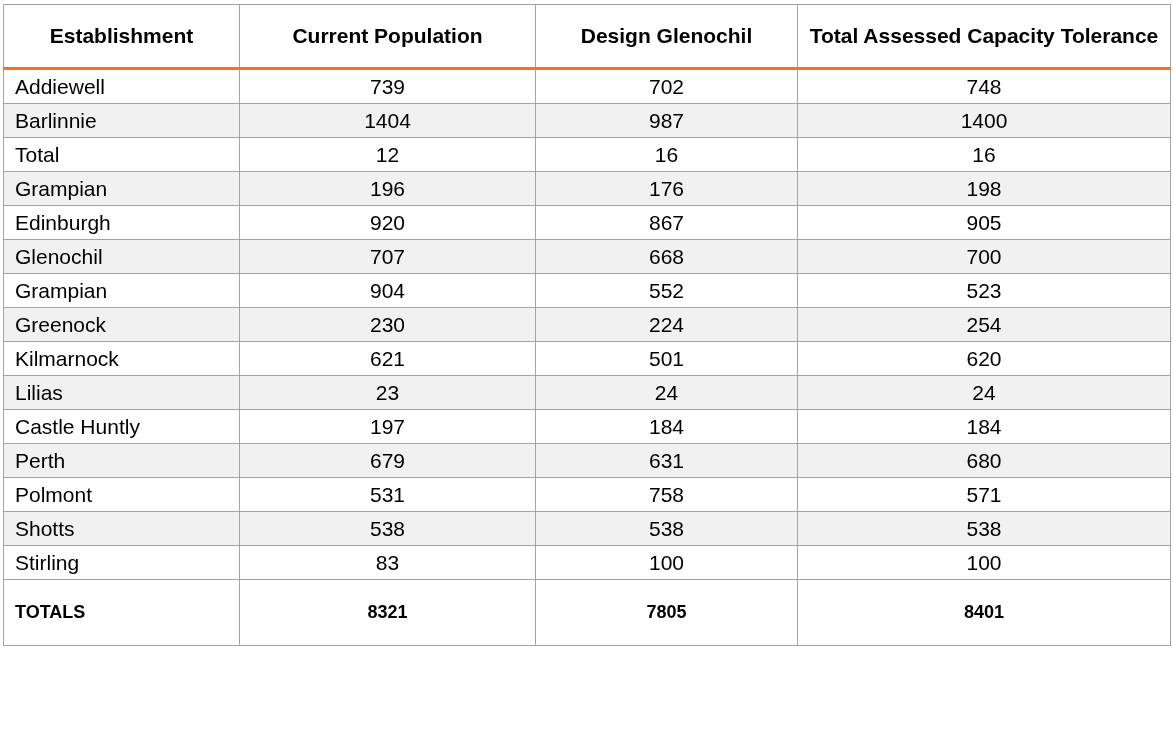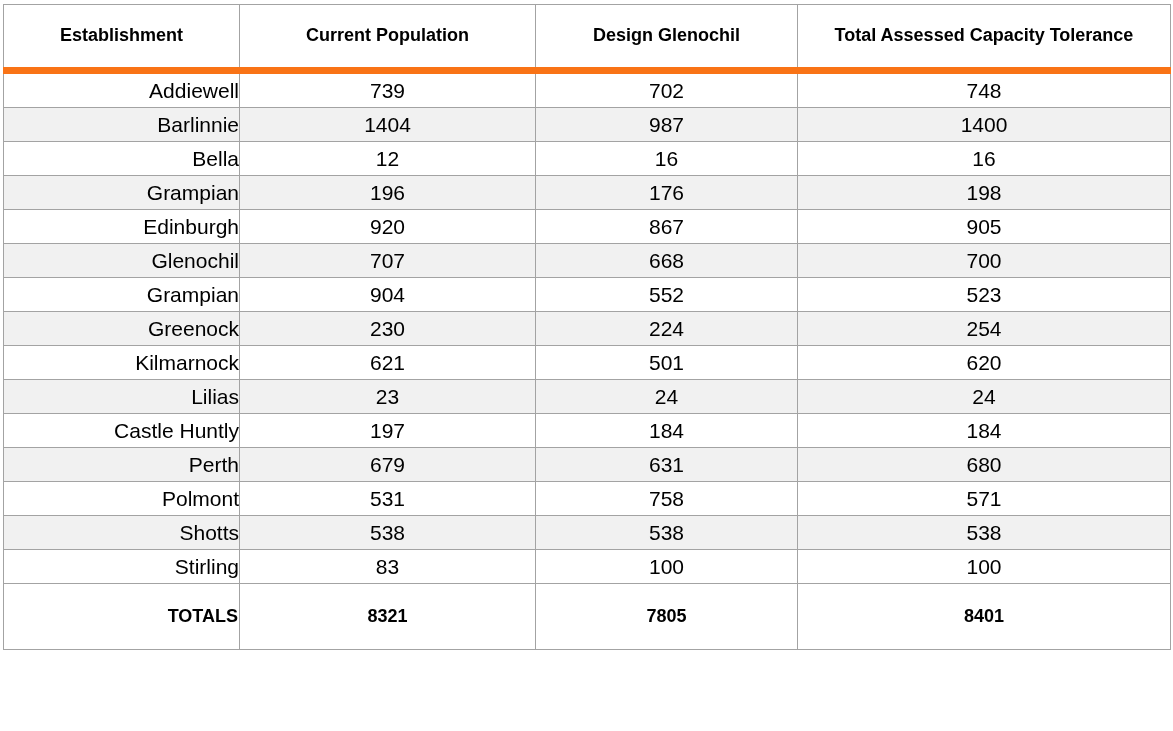--- a/index.html
+++ b/index.html
@@ -24,47 +24,47 @@
   col.c2 { width: 296px; }
   col.c3 { width: 262px; }
   col.c4 { width: 373px; }
 
   th, td {
     border: 1px solid #a3a3a3;
     overflow: hidden;
   }
 
   thead th {
-    font-size: 18px;
+    font-size: 21px;
     font-weight: bold;
     text-align: center;
     vertical-align: middle;
     height: 62px;
     line-height: 1.2;
     padding: 0 6px;
-    border-bottom: 7px solid #f97316;
+    border-bottom: 3px solid #f97316;
     background: #ffffff;
   }
 
   tbody td {
     font-size: 21px;
     font-weight: normal;
     height: 33px;
     vertical-align: middle;
     padding: 0;
   }
   tbody tr:nth-child(even) td {
     background: #f1f1f1;
   }
   tbody tr:nth-child(odd) td {
     background: #ffffff;
   }
 
   td.col-name {
-    text-align: right;
+    text-align: left;
     padding-left: 11px;
   }
   td.col-num {
     text-align: center;
   }
 
   tfoot td {
     font-size: 18px;
     font-weight: bold;
     height: 63px;
@@ -97,21 +97,21 @@
         <td class="col-num">702</td>
         <td class="col-num">748</td>
       </tr>
       <tr>
         <td class="col-name">Barlinnie</td>
         <td class="col-num">1404</td>
         <td class="col-num">987</td>
         <td class="col-num">1400</td>
       </tr>
       <tr>
-        <td class="col-name">Bella</td>
+        <td class="col-name">Total</td>
         <td class="col-num">12</td>
         <td class="col-num">16</td>
         <td class="col-num">16</td>
       </tr>
       <tr>
         <td class="col-name">Grampian</td>
         <td class="col-num">196</td>
         <td class="col-num">176</td>
         <td class="col-num">198</td>
       </tr>

